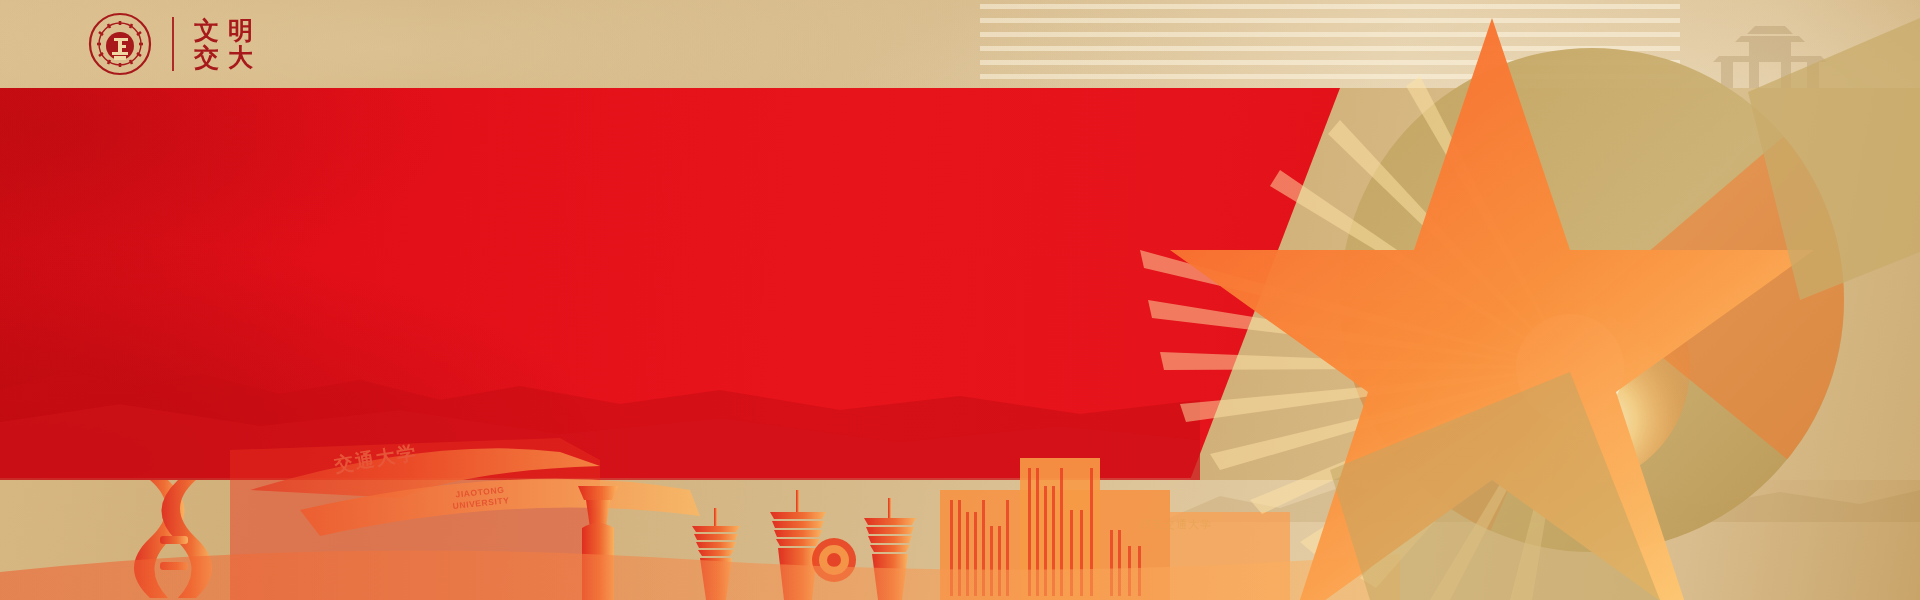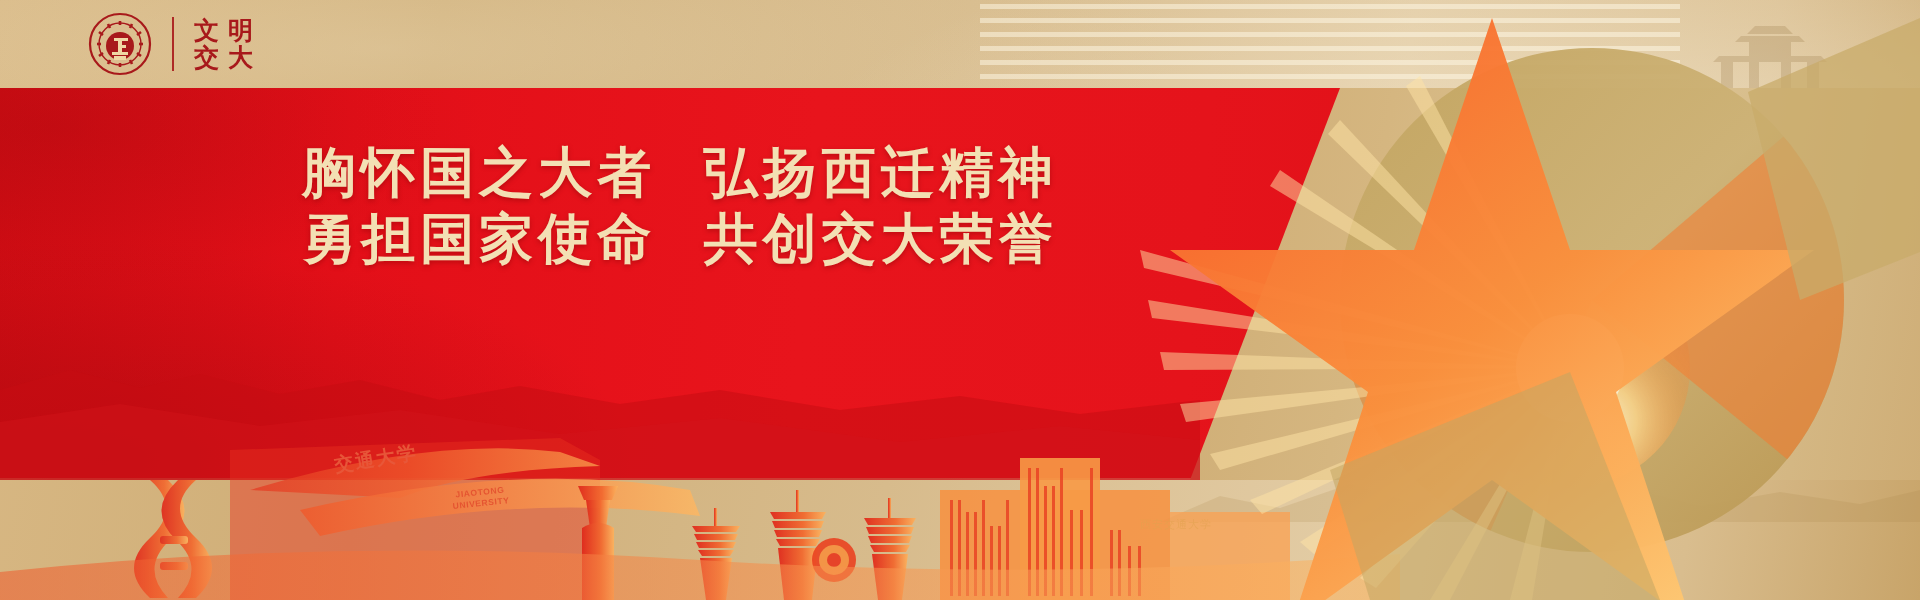--- a/index.html
+++ b/index.html
@@ -384,18 +384,14 @@
     </svg>
     <div class="logo-divider"></div>
     <div class="logo-word">
       <span>文</span>
       <span>明</span>
       <span>交</span>
       <span>大</span>
     </div>
   </div>
 
-  <div class="slogan">
-    <div>胸怀国之大者  弘扬西迁精神</div>
-    <div>勇担国家使命  共创交大荣誉</div>
-  </div>
 
 </div>
 
 </body></html>

